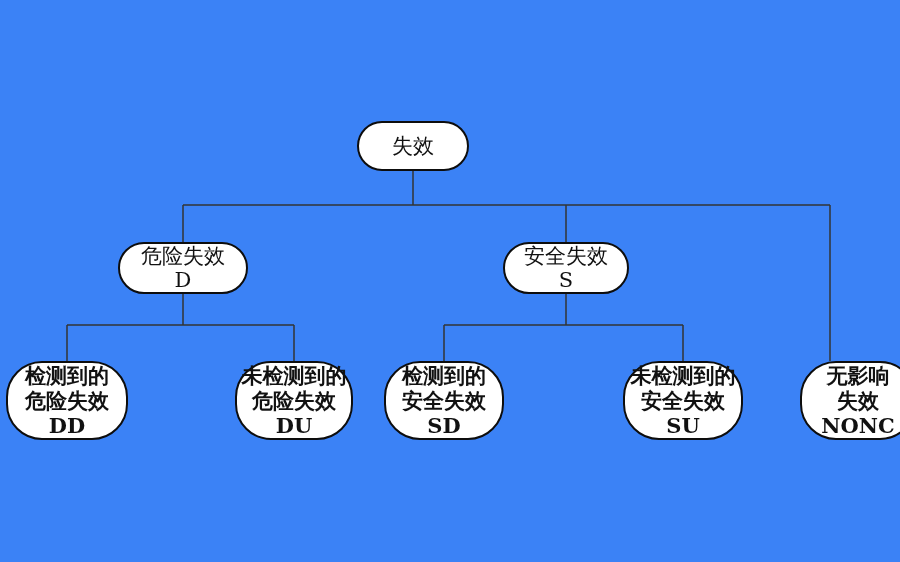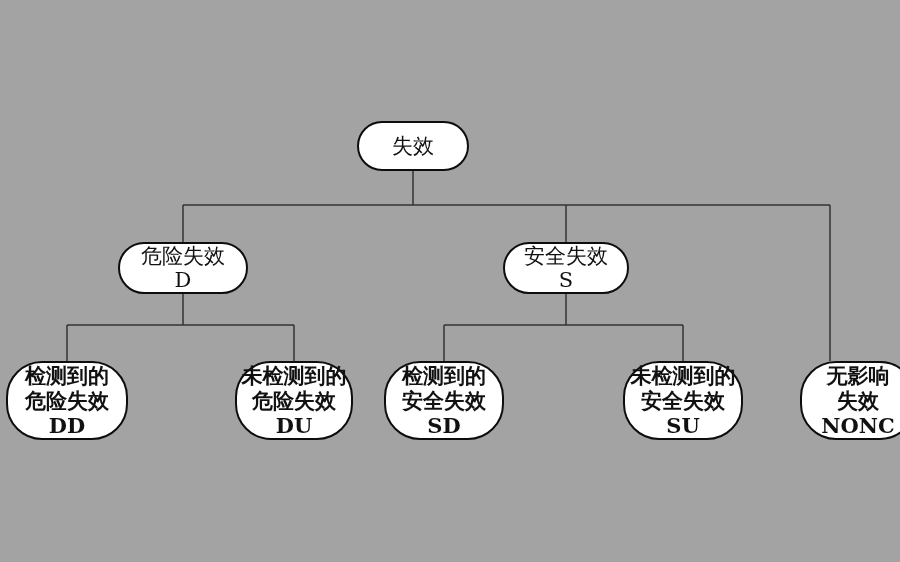--- a/index.html
+++ b/index.html
@@ -1,20 +1,20 @@
 <!DOCTYPE html>
 <html><head>
 <meta charset="utf-8">
 <style>
   html, body { margin: 0; padding: 0; background: #ffffff; }
   .canvas {
     position: relative;
     width: 900px;
     height: 562px;
-    background: #a3a3a3;
+    background: #3b82f6;
     font-family: "DejaVu Serif", "Liberation Serif", serif;
     overflow: hidden;
   }
   .connectors {
     position: absolute;
     left: 0; top: 0;
     width: 900px; height: 562px;
   }
   .connectors line {
     stroke: #333333;

